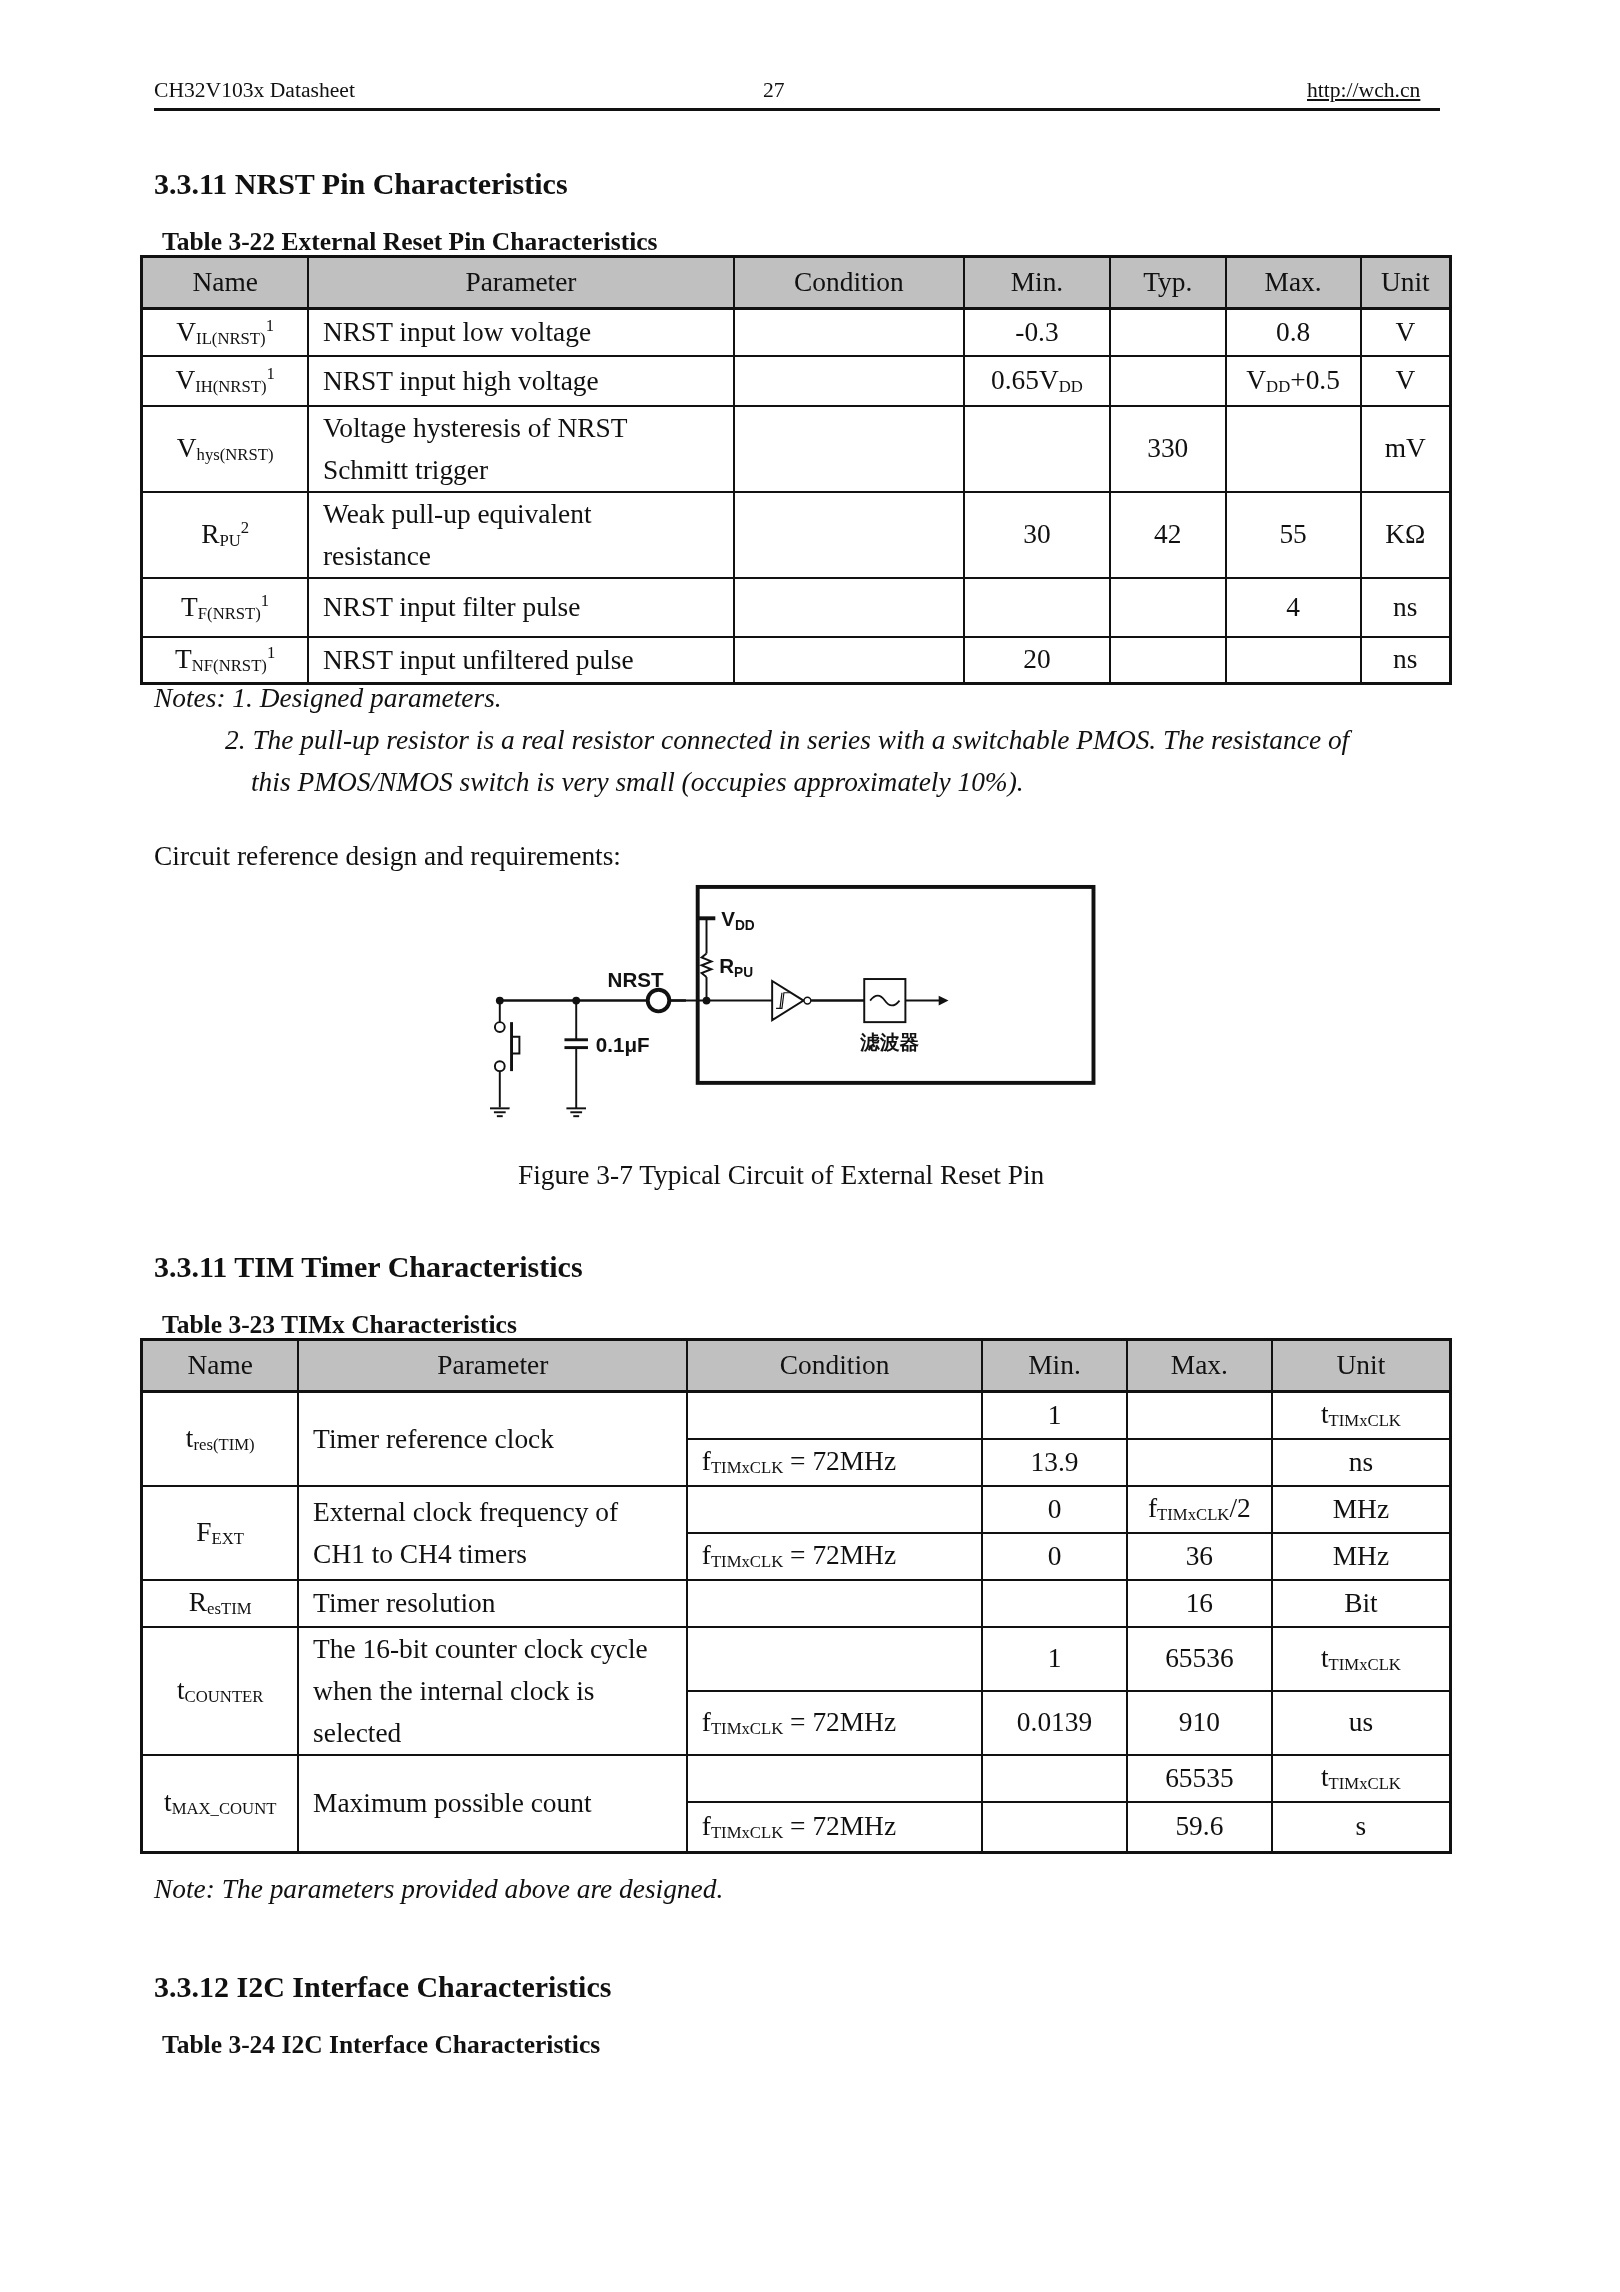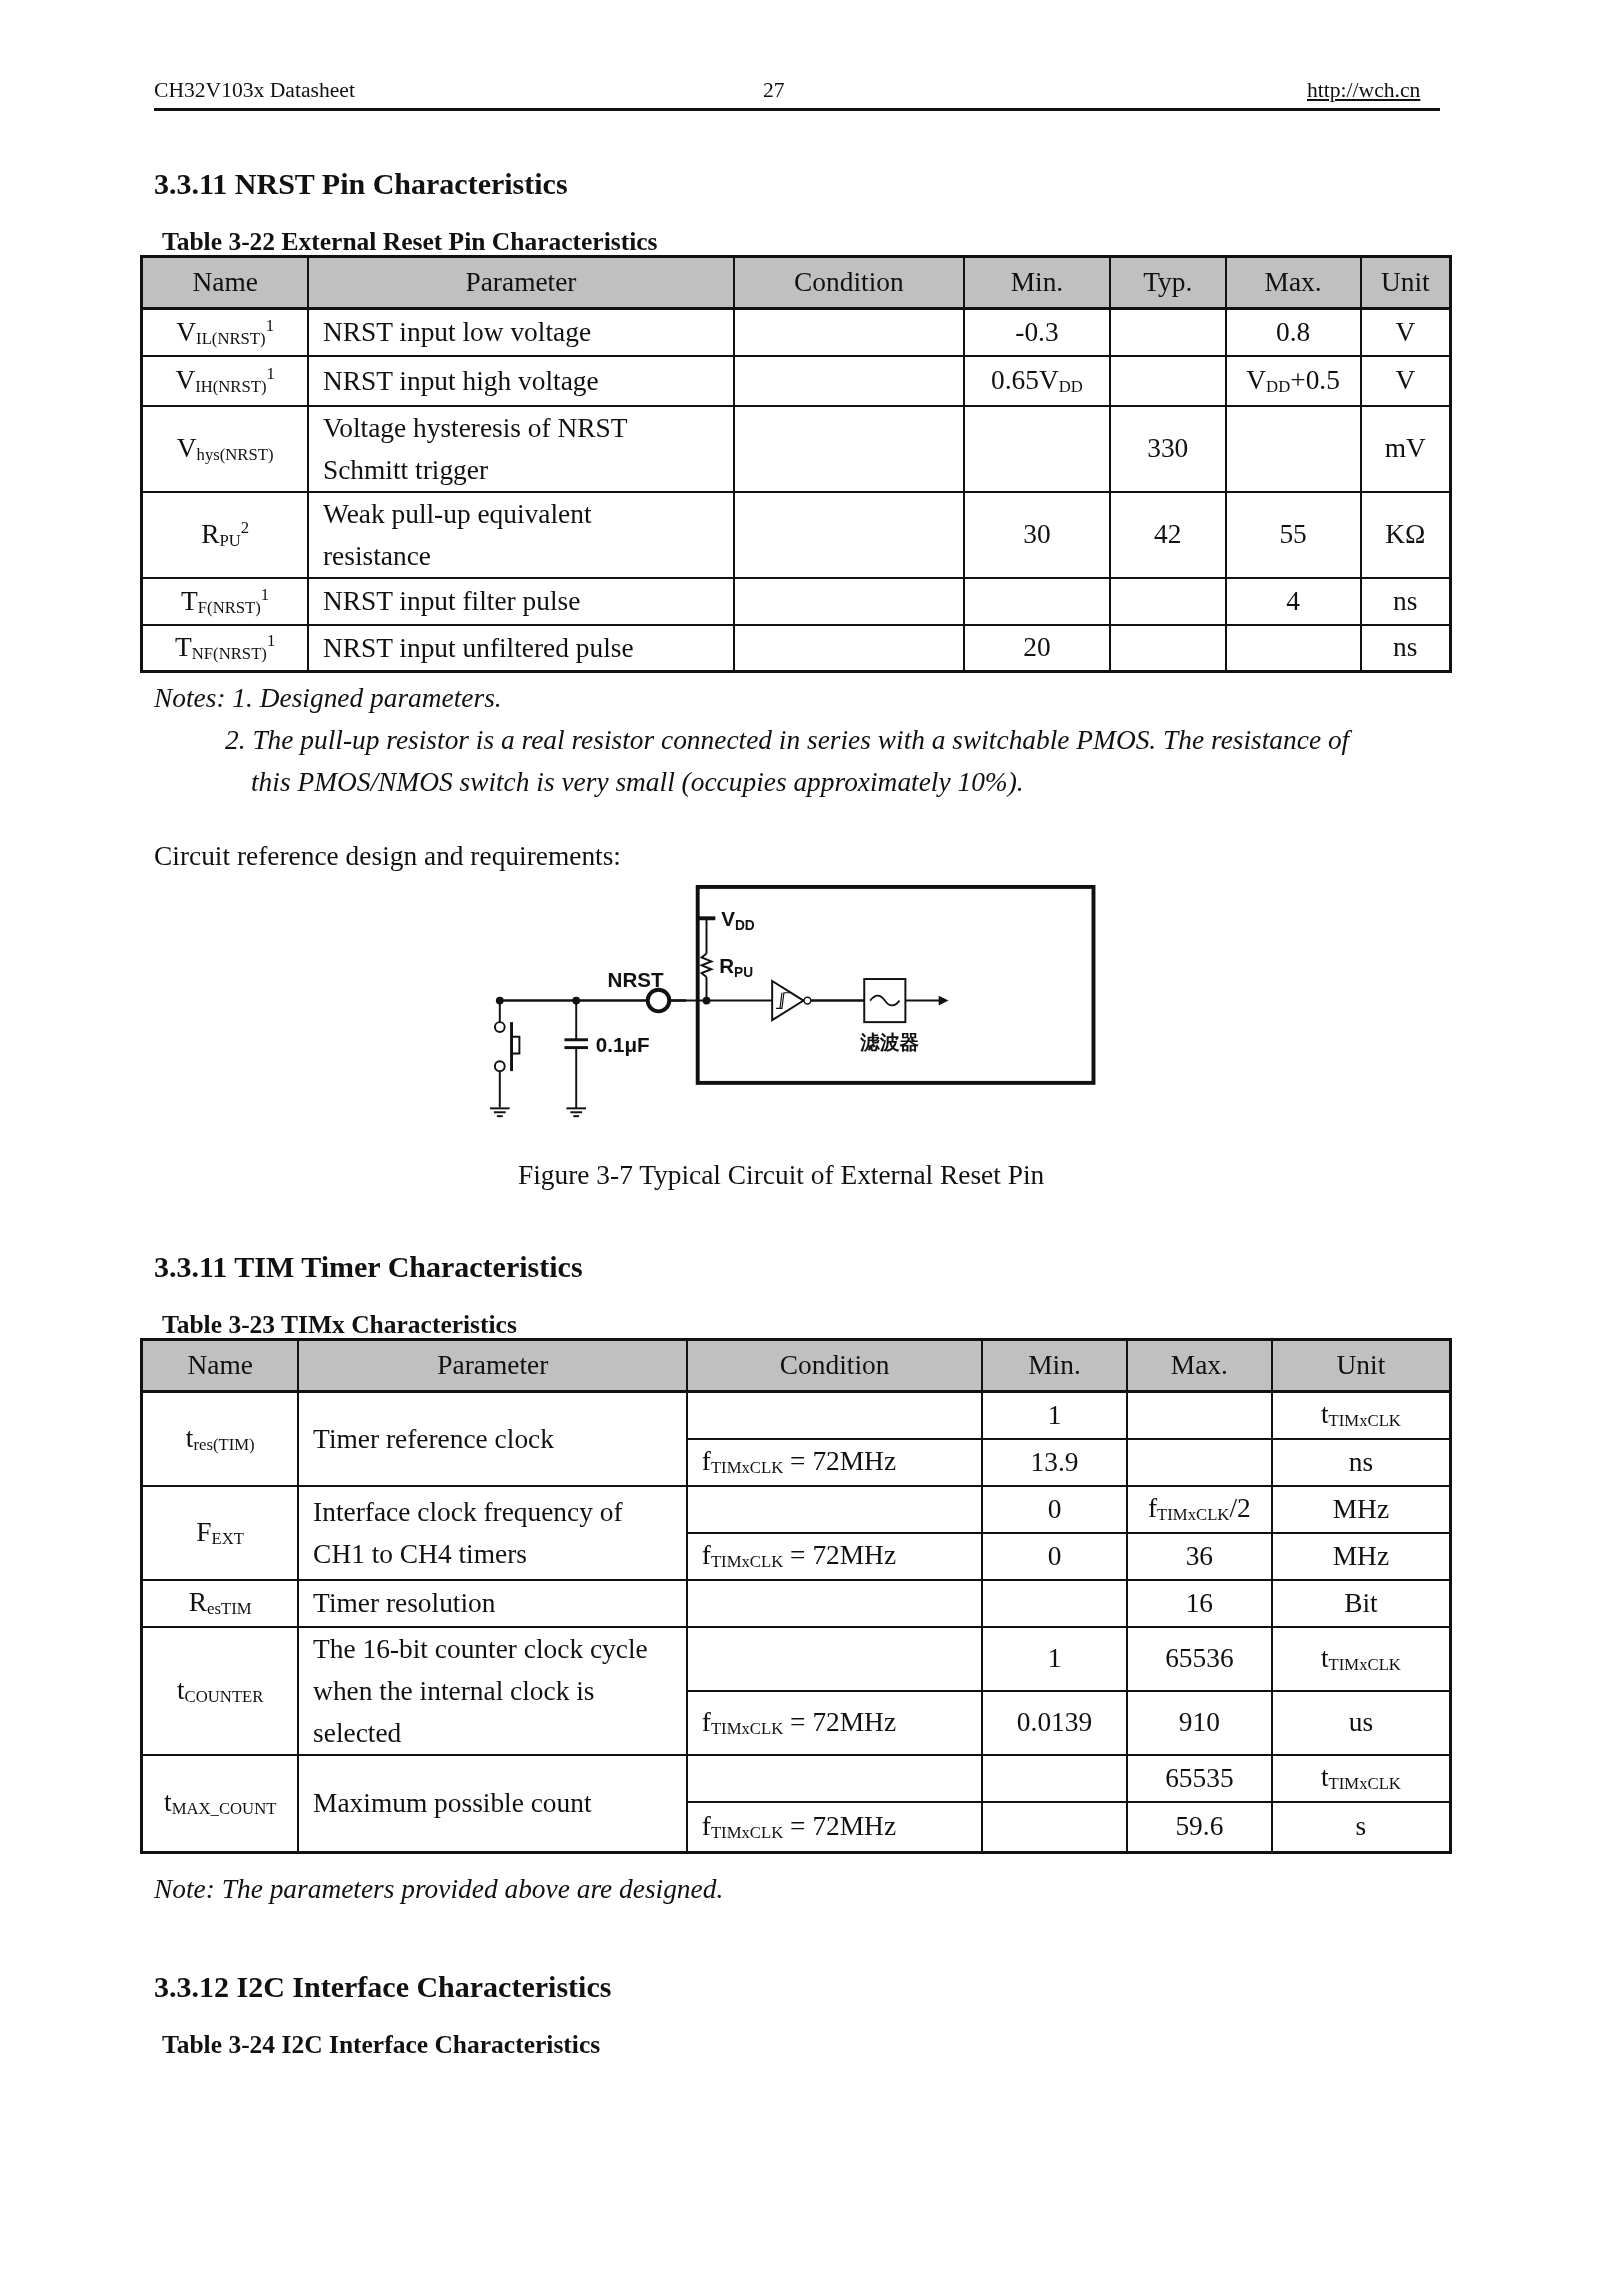--- a/index.html
+++ b/index.html
@@ -84,21 +84,21 @@
     </tr>
     <tr style="height:86px">
       <td><span>R</span><sub class="s">PU</sub><sup class="s">2</sup></td>
       <td class="param"><span>Weak pull-up equivalent</span><br><span>resistance</span></td>
       <td></td>
       <td>30</td>
       <td>42</td>
       <td>55</td>
       <td>KΩ</td>
     </tr>
-    <tr style="height:47px">
+    <tr style="height:59px">
       <td><span>T</span><sub class="s">F(NRST)</sub><sup class="s">1</sup></td>
       <td class="param">NRST input filter pulse</td>
       <td></td>
       <td></td>
       <td></td>
       <td>4</td>
       <td>ns</td>
     </tr>
     <tr style="height:47px">
       <td><span>T</span><sub class="s">NF(NRST)</sub><sup class="s">1</sup></td>
@@ -217,21 +217,21 @@
     </tr>
     <tr style="height:47px">
       <td class="cond"><span>f</span><sub class="s">TIMxCLK</sub><span> = 72MHz</span></td>
       <td>13.9</td>
       <td></td>
       <td>ns</td>
     </tr>
 
     <tr style="height:47px">
       <td rowspan="2"><span>F</span><sub class="s">EXT</sub></td>
-      <td rowspan="2" class="param"><span>Interface clock frequency of</span><br><span>CH1 to CH4 timers</span></td>
+      <td rowspan="2" class="param"><span>External clock frequency of</span><br><span>CH1 to CH4 timers</span></td>
       <td class="cond"></td>
       <td>0</td>
       <td><span>f</span><sub class="s">TIMxCLK</sub><span>/2</span></td>
       <td>MHz</td>
     </tr>
     <tr style="height:47px">
       <td class="cond"><span>f</span><sub class="s">TIMxCLK</sub><span> = 72MHz</span></td>
       <td>0</td>
       <td>36</td>
       <td>MHz</td>

